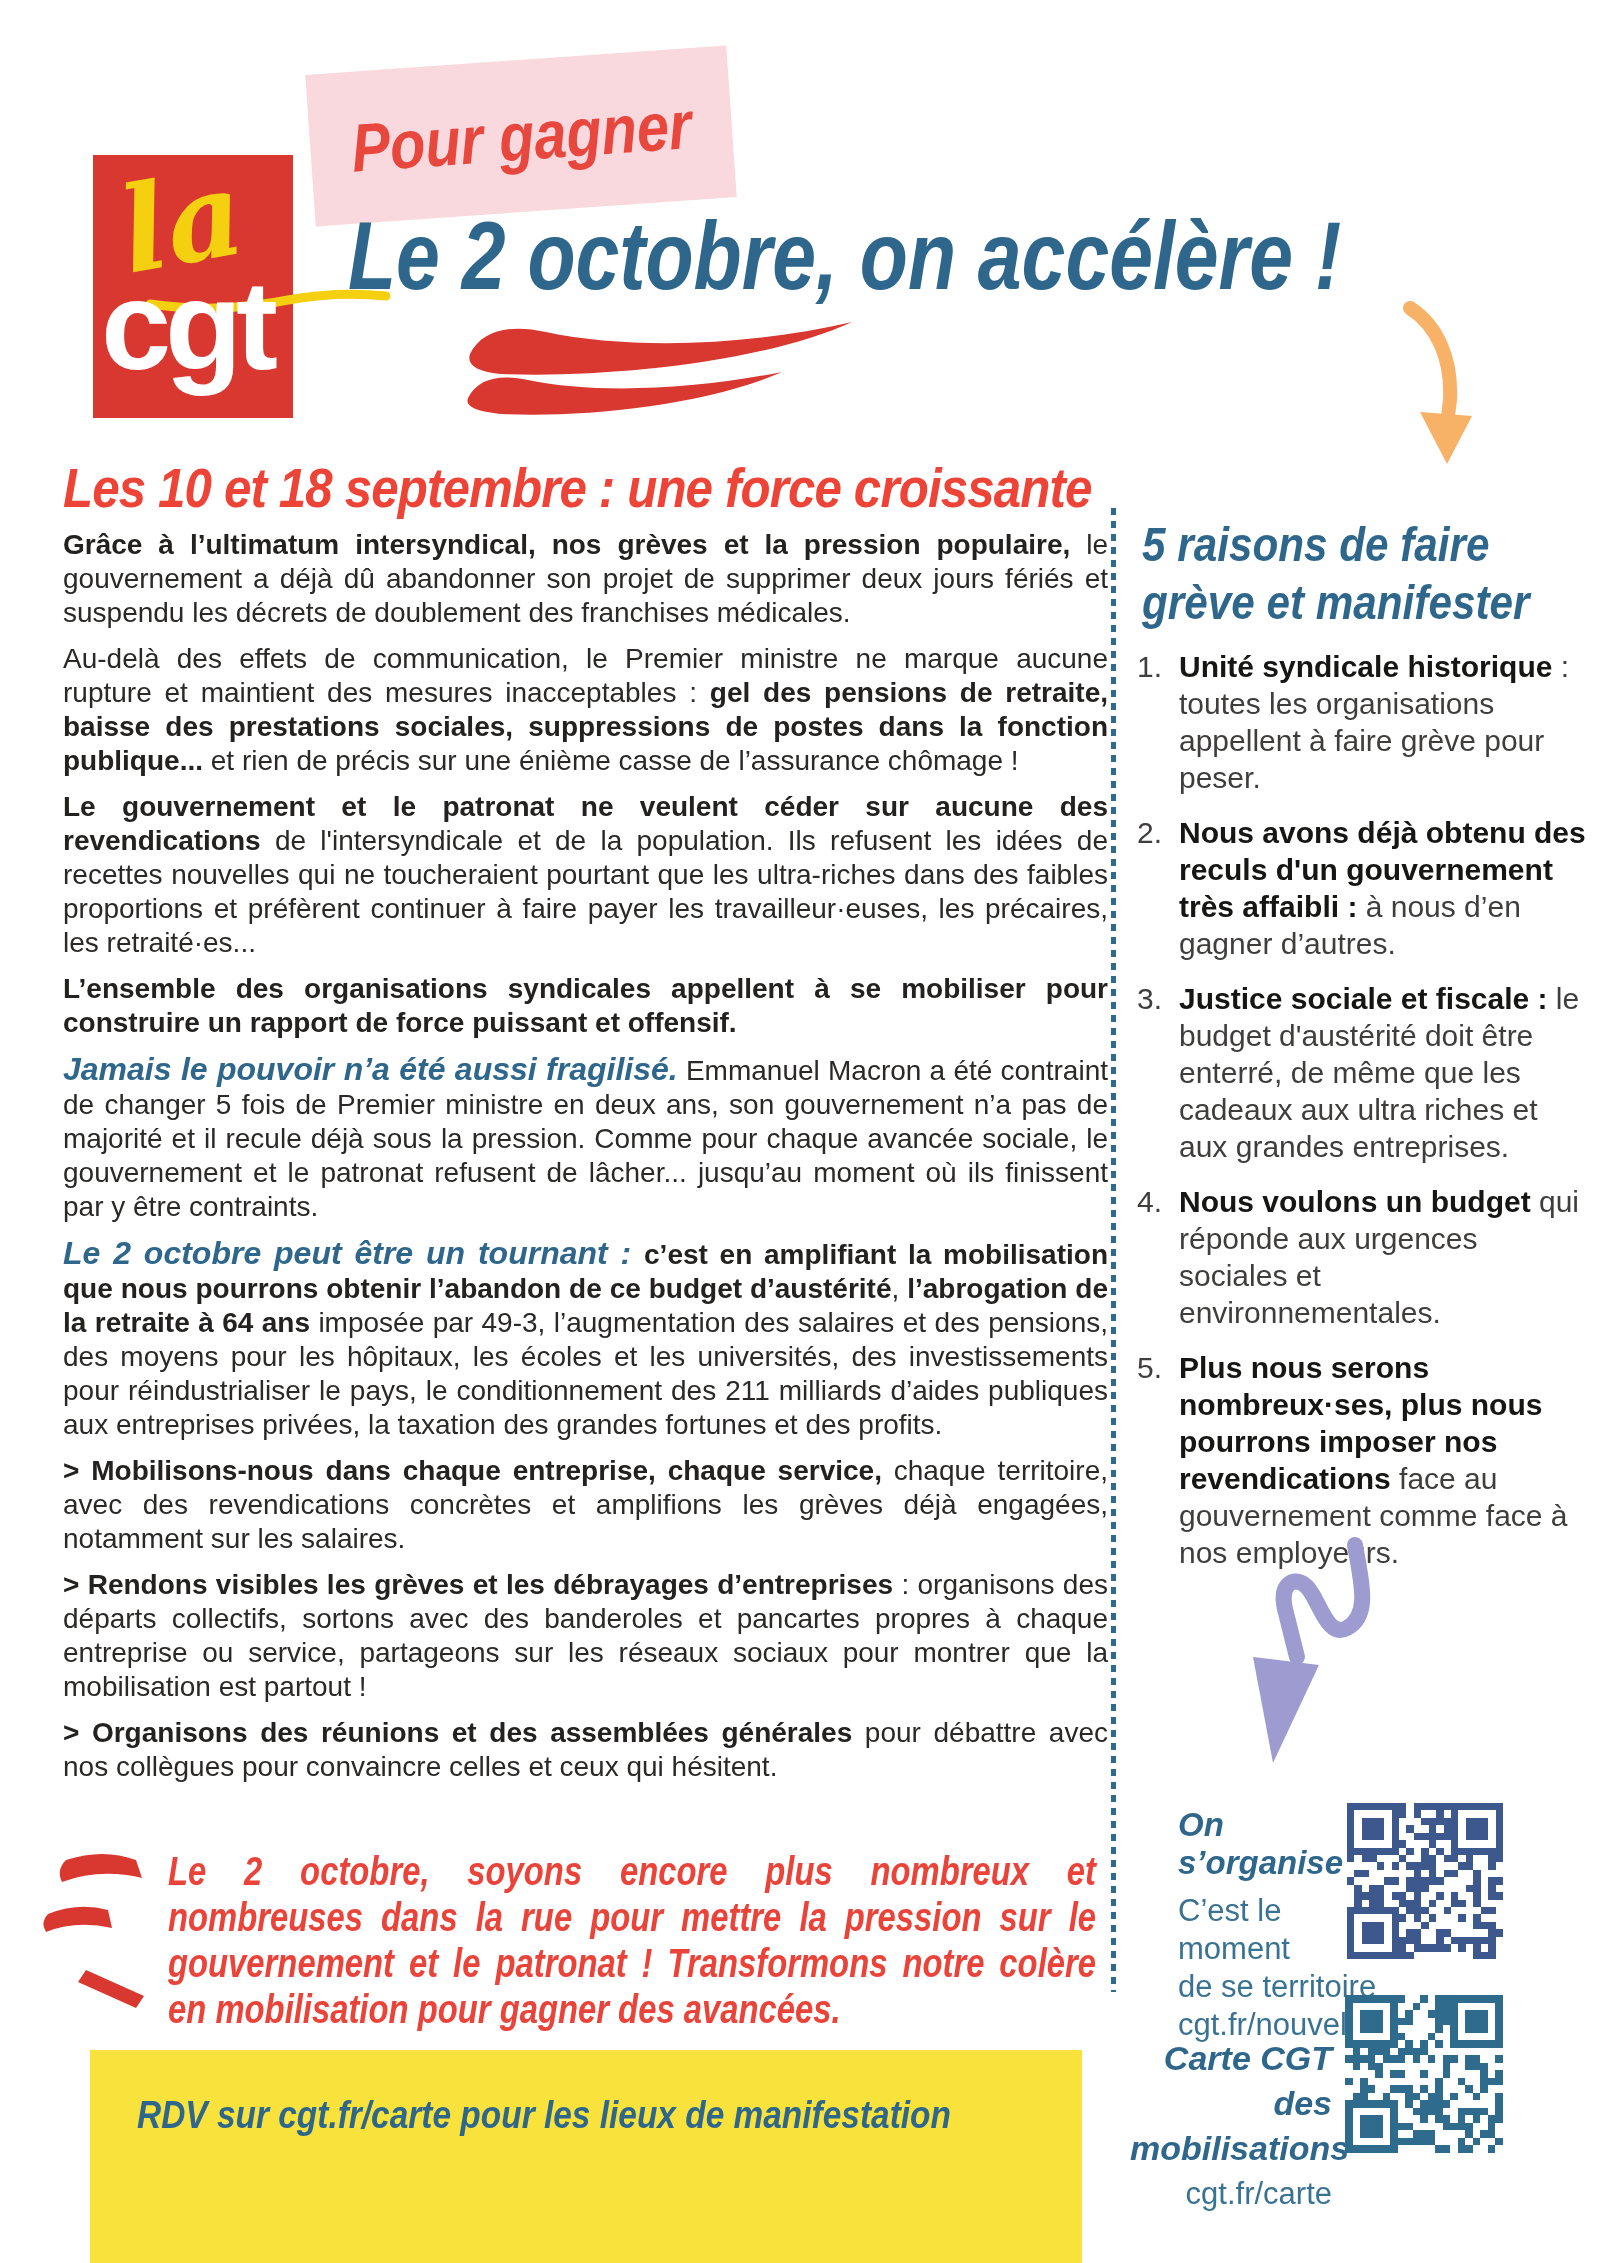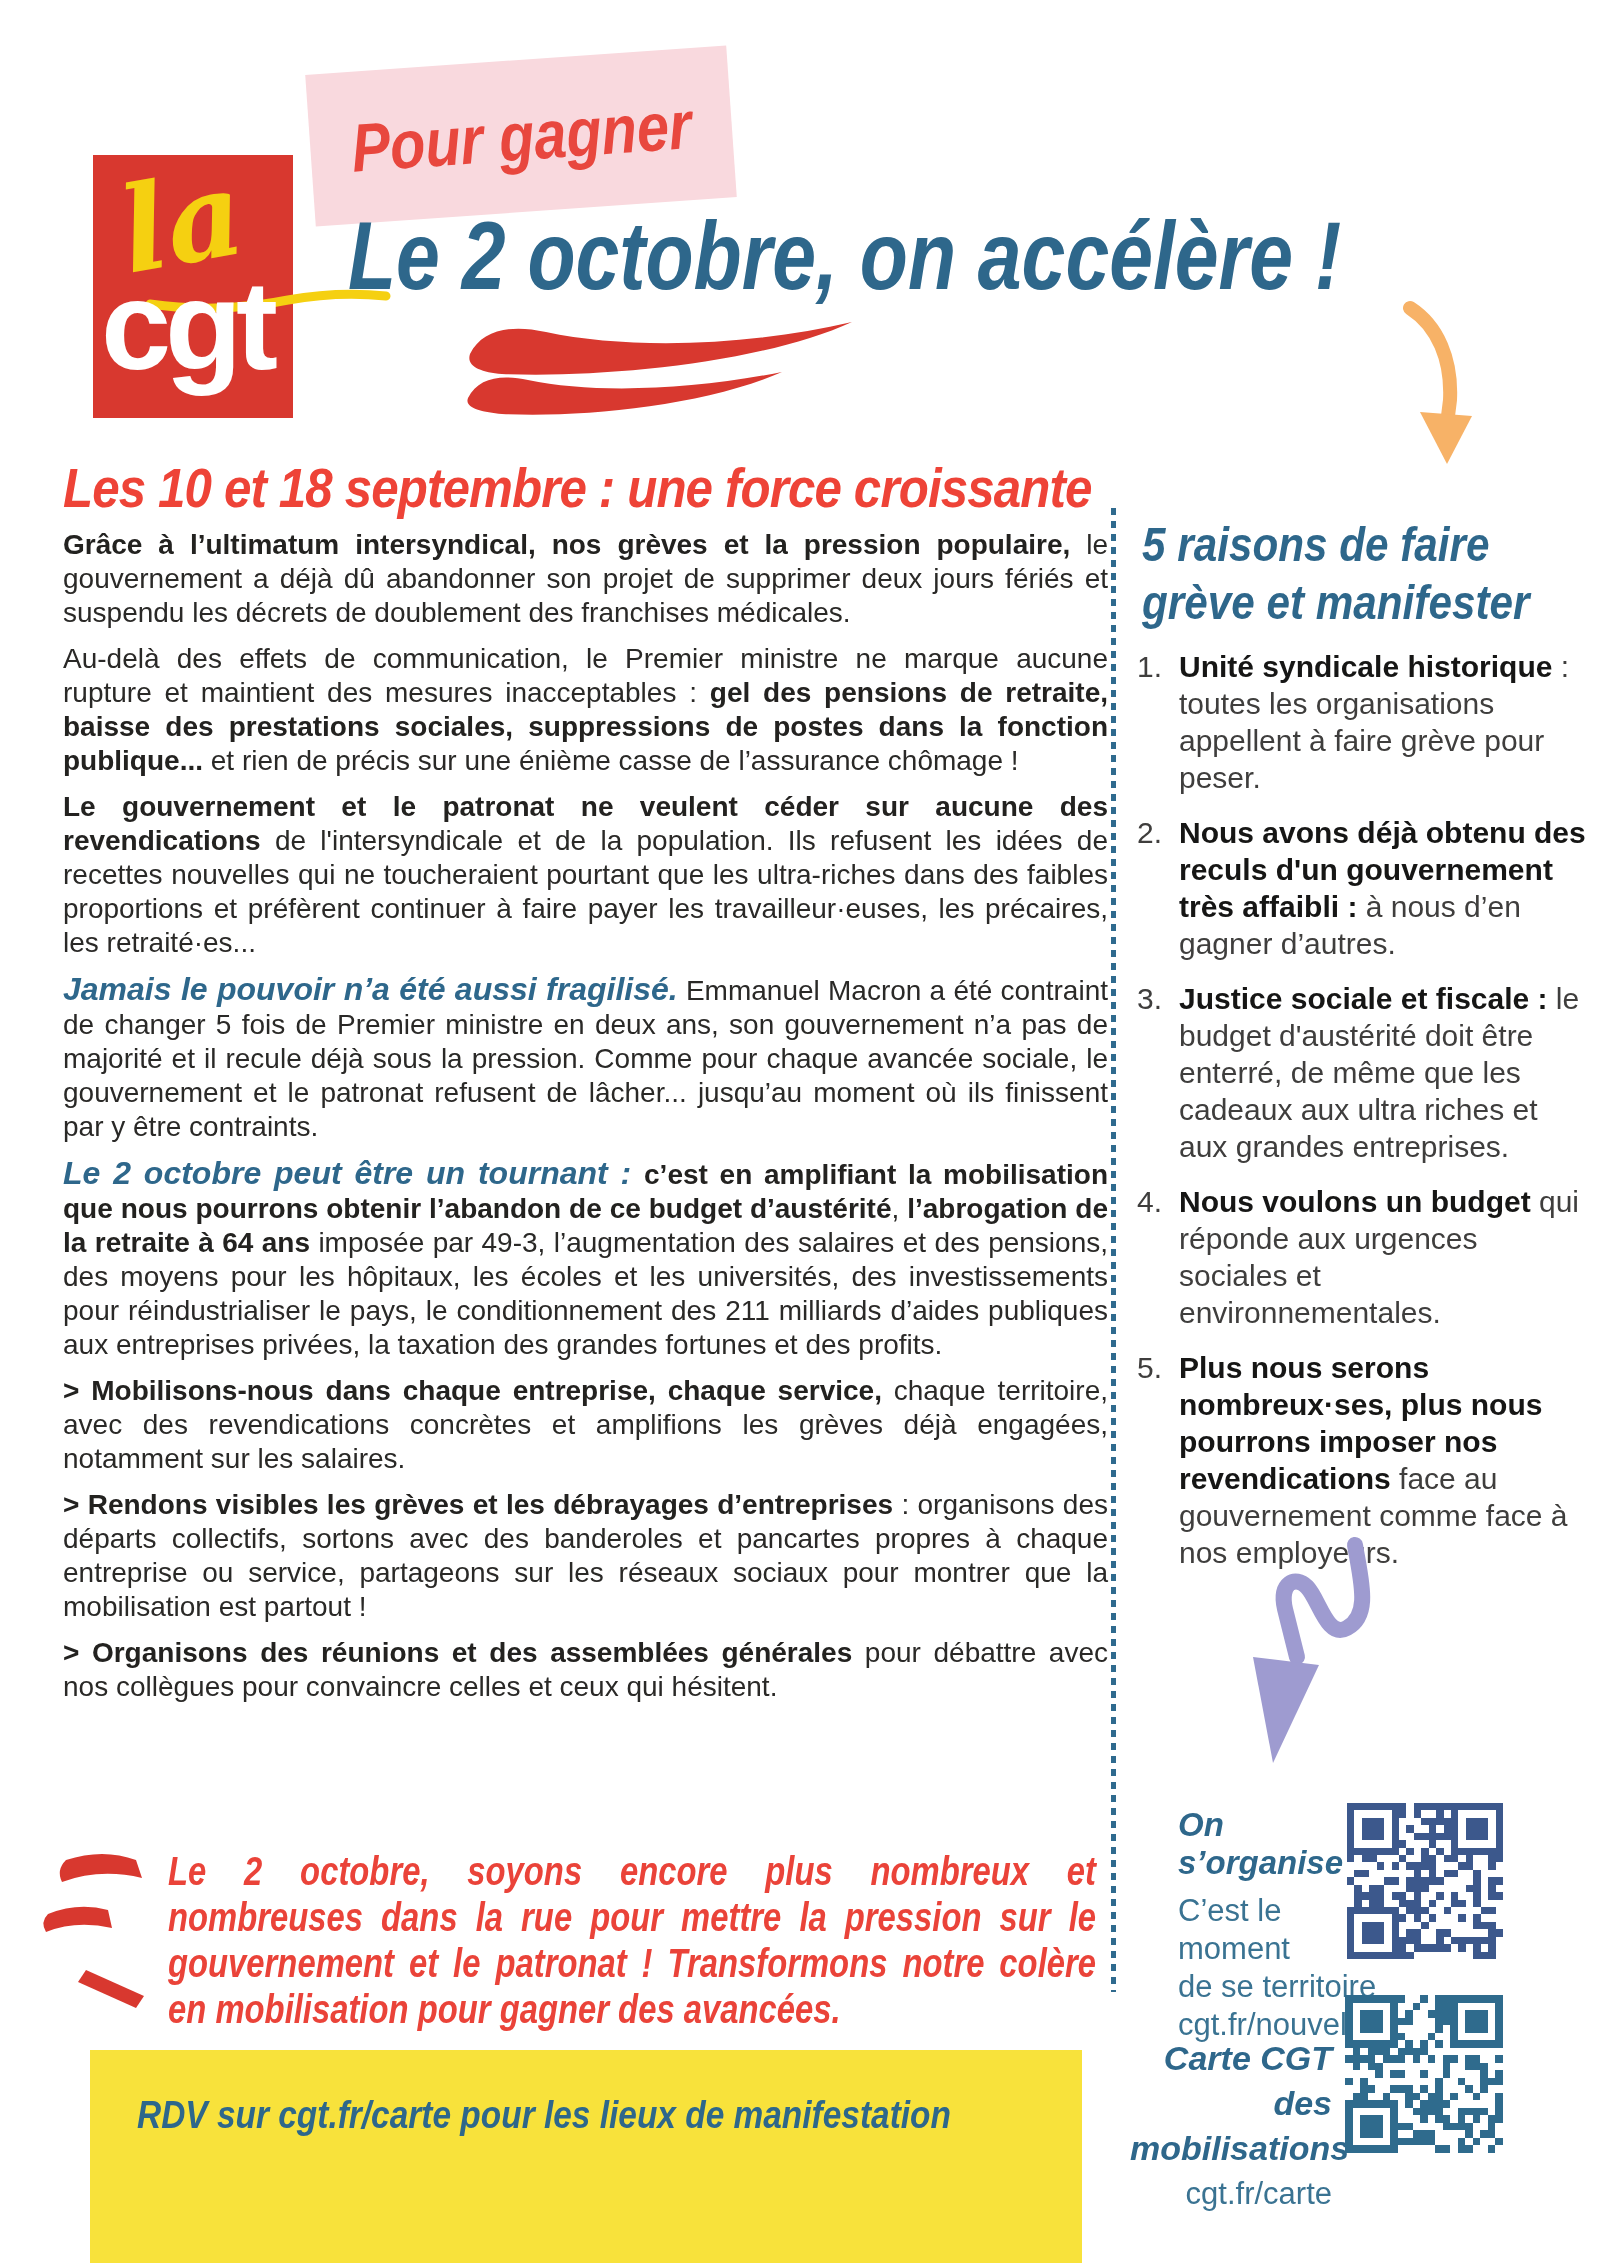--- a/index.html
+++ b/index.html
@@ -103,20 +103,21 @@
   </svg>
 
   <div class="h2red">
     <span>Les 10 et 18 septembre : une force croissante</span>
   </div>
 
   <div class="body">
       <p><span class="seg-b">Grâce à l’ultimatum intersyndical, nos grèves et la pression populaire,</span><span class="seg-r"> le gouvernement a déjà dû abandonner son projet de supprimer deux jours fériés et suspendu les décrets de doublement des franchises médicales.</span></p>
       <p><span class="seg-r">Au-delà des effets de communication, le Premier ministre ne marque aucune rupture et maintient des mesures inacceptables : </span><span class="seg-b">gel des pensions de retraite, baisse des prestations sociales, suppressions de postes dans la fonction publique...</span><span class="seg-r"> et rien de précis sur une énième casse de l’assurance chômage !</span></p>
       <p><span class="seg-b">Le gouvernement et le patronat ne veulent céder sur aucune des revendications</span><span class="seg-r"> de l'intersyndicale et de la population. Ils refusent les idées de recettes nouvelles qui ne toucheraient pourtant que les ultra-riches dans des faibles proportions et préfèrent continuer à faire payer les travailleur·euses, les précaires, les retraité·es...</span></p>
+      <p><span class="seg-b">L’ensemble des organisations syndicales appellent à se mobiliser pour construire un rapport de force puissant et offensif.</span></p>
       <p><span class="seg-bl">Jamais le pouvoir n’a été aussi fragilisé.</span><span class="seg-r"> Emmanuel Macron a été contraint de changer 5 fois de Premier ministre en deux ans, son gouvernement n’a pas de majorité et il recule déjà sous la pression. Comme pour chaque avancée sociale, le gouvernement et le patronat refusent de lâcher... jusqu’au moment où ils finissent par y être contraints.</span></p>
       <p><span class="seg-bl">Le 2 octobre peut être un tournant : </span><span class="seg-b">c’est en amplifiant la mobilisation que nous pourrons obtenir l’abandon de ce budget d’austérité</span><span class="seg-r">, </span><span class="seg-b">l’abrogation de la retraite à 64 ans</span><span class="seg-r"> imposée par 49-3, l’augmentation des salaires et des pensions, des moyens pour les hôpitaux, les écoles et les universités, des investissements pour réindustrialiser le pays, le conditionnement des 211 milliards d’aides publiques aux entreprises privées, la taxation des grandes fortunes et des profits.</span></p>
       <p><span class="seg-b">&gt; Mobilisons-nous dans chaque entreprise, chaque service,</span><span class="seg-r"> chaque territoire, avec des revendications concrètes et amplifions les grèves déjà engagées, notamment sur les salaires.</span></p>
       <p><span class="seg-b">&gt; Rendons visibles les grèves et les débrayages d’entreprises</span><span class="seg-r"> : organisons des départs collectifs, sortons avec des banderoles et pancartes propres à chaque entreprise ou service, partageons sur les réseaux sociaux pour montrer que la mobilisation est partout !</span></p>
       <p><span class="seg-b">&gt; Organisons des réunions et des assemblées générales</span><span class="seg-r"> pour débattre avec nos collègues pour convaincre celles et ceux qui hésitent.</span></p>
     </div>
 
   <svg class="red-brush" viewBox="0 0 150 162">
     <path d="M38,12 Q75,0 108,12 L114,30 Q72,20 34,34 Q28,22 38,12 Z" fill="#d8382f"></path>
     <path d="M20,66 Q50,54 80,62 L84,80 Q48,72 18,84 Q12,74 20,66 Z" fill="#d8382f"></path>

